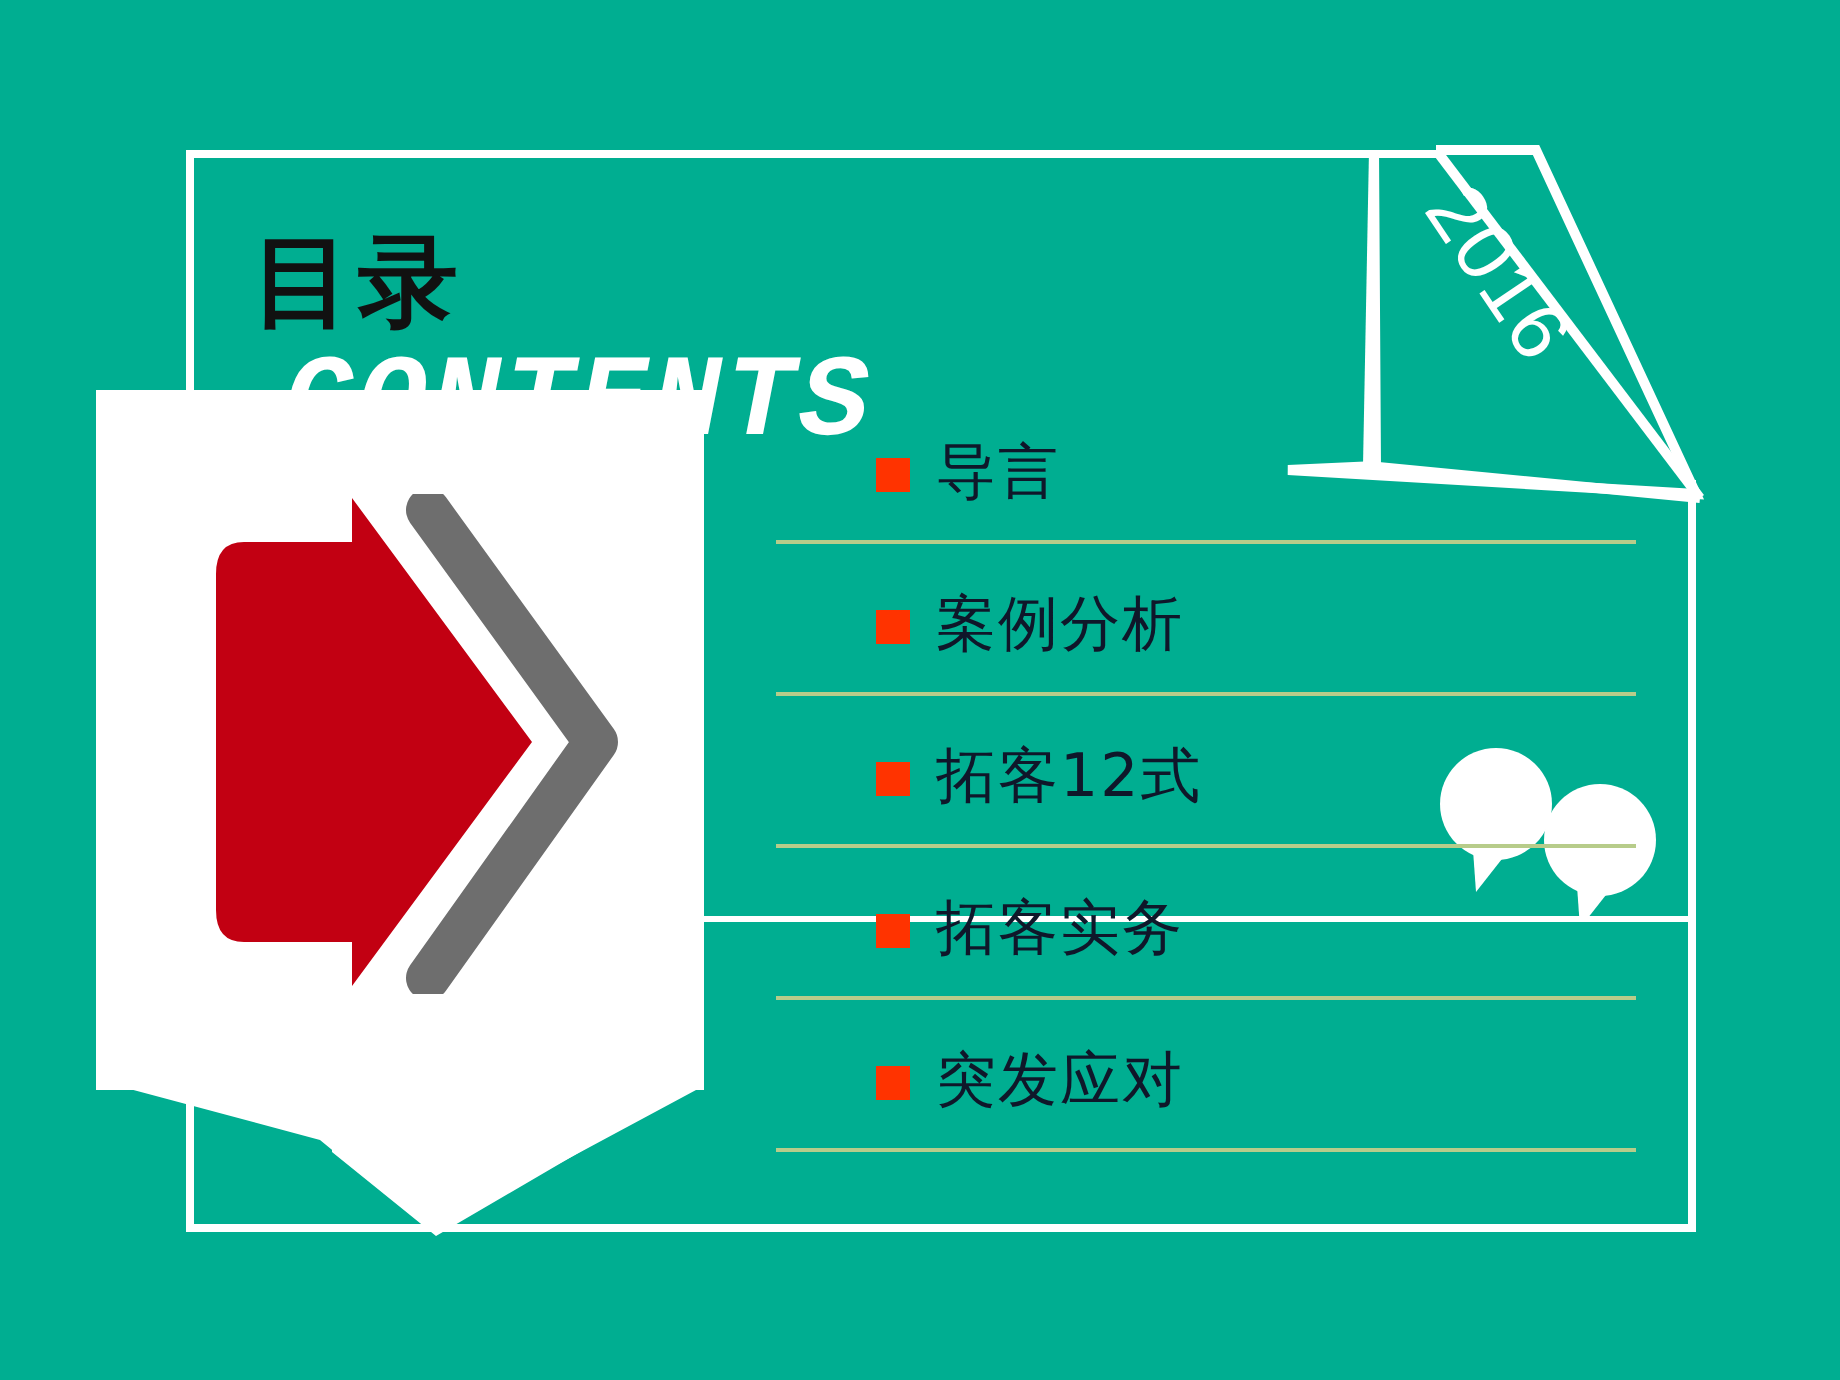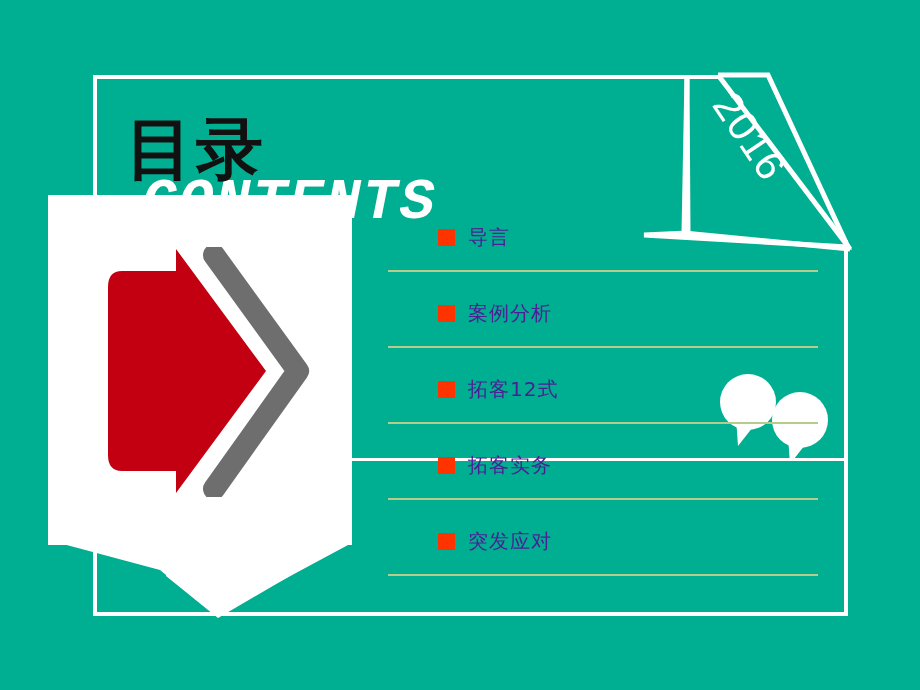--- a/index.html
+++ b/index.html
@@ -52,21 +52,21 @@
     font-style:italic;
     letter-spacing:2px;
     white-space:nowrap;
     font-family:Liberation Mono, monospace;
     margin-top:27px;
   }
   #heading-main {
     position:absolute;
     left:126px; top:116px;
     color:#111111;
-    font-size:67px;
+    font-size:50px;
     font-weight:bold;
     letter-spacing:3px;
     white-space:nowrap;
     line-height:1;
     font-family:"DejaVu Sans","Liberation Sans",sans-serif;
   }
 
   
   #card {
     position:absolute;
@@ -110,22 +110,22 @@
     height:62px;
     padding-left:50px;
   }
   .toc-bullet {
     width:17px; height:17px;
     background:#ff3300;
     margin-right:13px;
     flex:none;
   }
   .toc-label {
-    color:#4c1d95;
-    font-size:20px;
+    color:#0f172a;
+    font-size:30px;
     line-height:1;
     letter-spacing:1px;
     font-family:"DejaVu Sans","Liberation Sans",sans-serif;
   }
   .toc-rule {
     position:absolute;
     left:0; bottom:10px;
     width:430px; height:2px;
     background:#b7cc8a;
   }

